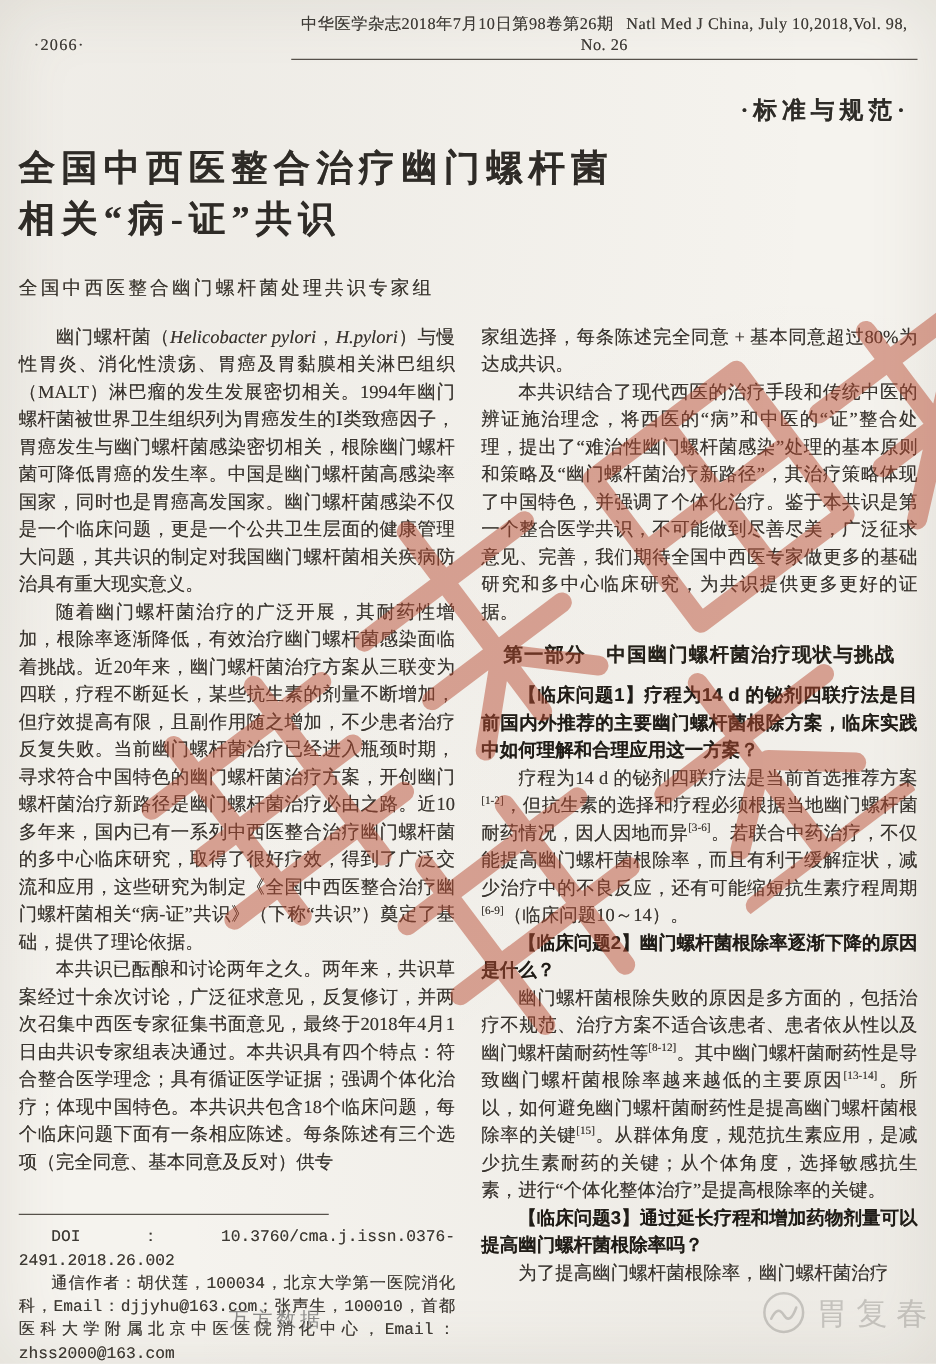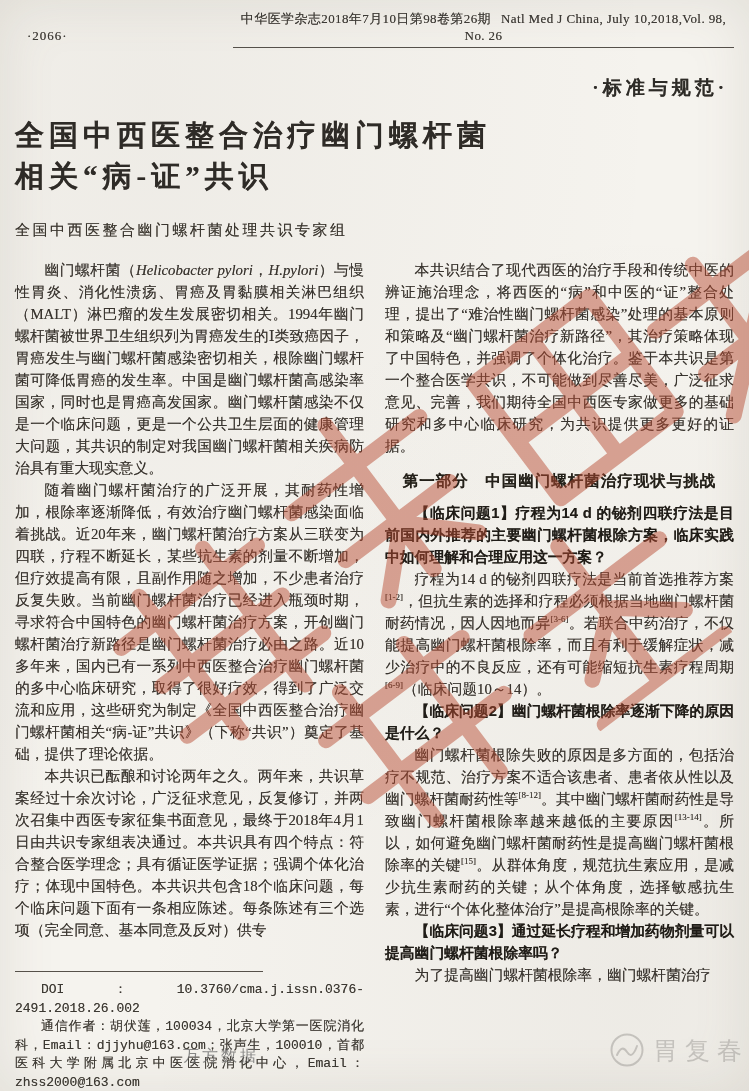--- a/index.html
+++ b/index.html
@@ -101,20 +101,21 @@
       <p>随着幽门螺杆菌治疗的广泛开展，其耐药性增加，根除率逐渐降低，有效治疗幽门螺杆菌感染面临着挑战。近20年来，幽门螺杆菌治疗方案从三联变为四联，疗程不断延长，某些抗生素的剂量不断增加，但疗效提高有限，且副作用随之增加，不少患者治疗反复失败。当前幽门螺杆菌治疗已经进入瓶颈时期，寻求符合中国特色的幽门螺杆菌治疗方案，开创幽门螺杆菌治疗新路径是幽门螺杆菌治疗必由之路。近10多年来，国内已有一系列中西医整合治疗幽门螺杆菌的多中心临床研究，取得了很好疗效，得到了广泛交流和应用，这些研究为制定《全国中西医整合治疗幽门螺杆菌相关“病-证”共识》（下称“共识”）奠定了基础，提供了理论依据。</p>
       <p>本共识已酝酿和讨论两年之久。两年来，共识草案经过十余次讨论，广泛征求意见，反复修订，并两次召集中西医专家征集书面意见，最终于2018年4月1日由共识专家组表决通过。本共识具有四个特点：符合整合医学理念；具有循证医学证据；强调个体化治疗；体现中国特色。本共识共包含18个临床问题，每个临床问题下面有一条相应陈述。每条陈述有三个选项（完全同意、基本同意及反对）供专</p>
       <div class="footnote">
         <div class="rule"></div>
         <p>DOI：10.3760/cma.j.issn.0376-2491.2018.26.002</p>
         <p>通信作者：胡伏莲，100034，北京大学第一医院消化科，Email：djjyhu@163.com；张声生，100010，首都医科大学附属北京中医医院消化中心，Email：zhss2000@163.com</p>
       </div>
     </div>
 
     <div class="col txt">
+      <p class="noindent">家组选择，每条陈述完全同意 + 基本同意超过80%为达成共识。</p>
       <p>本共识结合了现代西医的治疗手段和传统中医的辨证施治理念，将西医的“病”和中医的“证”整合处理，提出了“难治性幽门螺杆菌感染”处理的基本原则和策略及“幽门螺杆菌治疗新路径”，其治疗策略体现了中国特色，并强调了个体化治疗。鉴于本共识是第一个整合医学共识，不可能做到尽善尽美，广泛征求意见、完善，我们期待全国中西医专家做更多的基础研究和多中心临床研究，为共识提供更多更好的证据。</p>
       <h2 class="sec">第一部分　中国幽门螺杆菌治疗现状与挑战</h2>
       <p class="q">【临床问题1】疗程为14 d 的铋剂四联疗法是目前国内外推荐的主要幽门螺杆菌根除方案，临床实践中如何理解和合理应用这一方案？</p>
       <p>疗程为14 d 的铋剂四联疗法是当前首选推荐方案<sup>[1-2]</sup>，但抗生素的选择和疗程必须根据当地幽门螺杆菌耐药情况，因人因地而异<sup>[3-6]</sup>。若联合中药治疗，不仅能提高幽门螺杆菌根除率，而且有利于缓解症状，减少治疗中的不良反应，还有可能缩短抗生素疗程周期<sup>[6-9]</sup>（临床问题10～14）。</p>
       <p class="q">【临床问题2】幽门螺杆菌根除率逐渐下降的原因是什么？</p>
       <p>幽门螺杆菌根除失败的原因是多方面的，包括治疗不规范、治疗方案不适合该患者、患者依从性以及幽门螺杆菌耐药性等<sup>[8-12]</sup>。其中幽门螺杆菌耐药性是导致幽门螺杆菌根除率越来越低的主要原因<sup>[13-14]</sup>。所以，如何避免幽门螺杆菌耐药性是提高幽门螺杆菌根除率的关键<sup>[15]</sup>。从群体角度，规范抗生素应用，是减少抗生素耐药的关键；从个体角度，选择敏感抗生素，进行“个体化整体治疗”是提高根除率的关键。</p>
       <p class="q">【临床问题3】通过延长疗程和增加药物剂量可以提高幽门螺杆菌根除率吗？</p>
       <p>为了提高幽门螺杆菌根除率，幽门螺杆菌治疗</p>
     </div>
 

